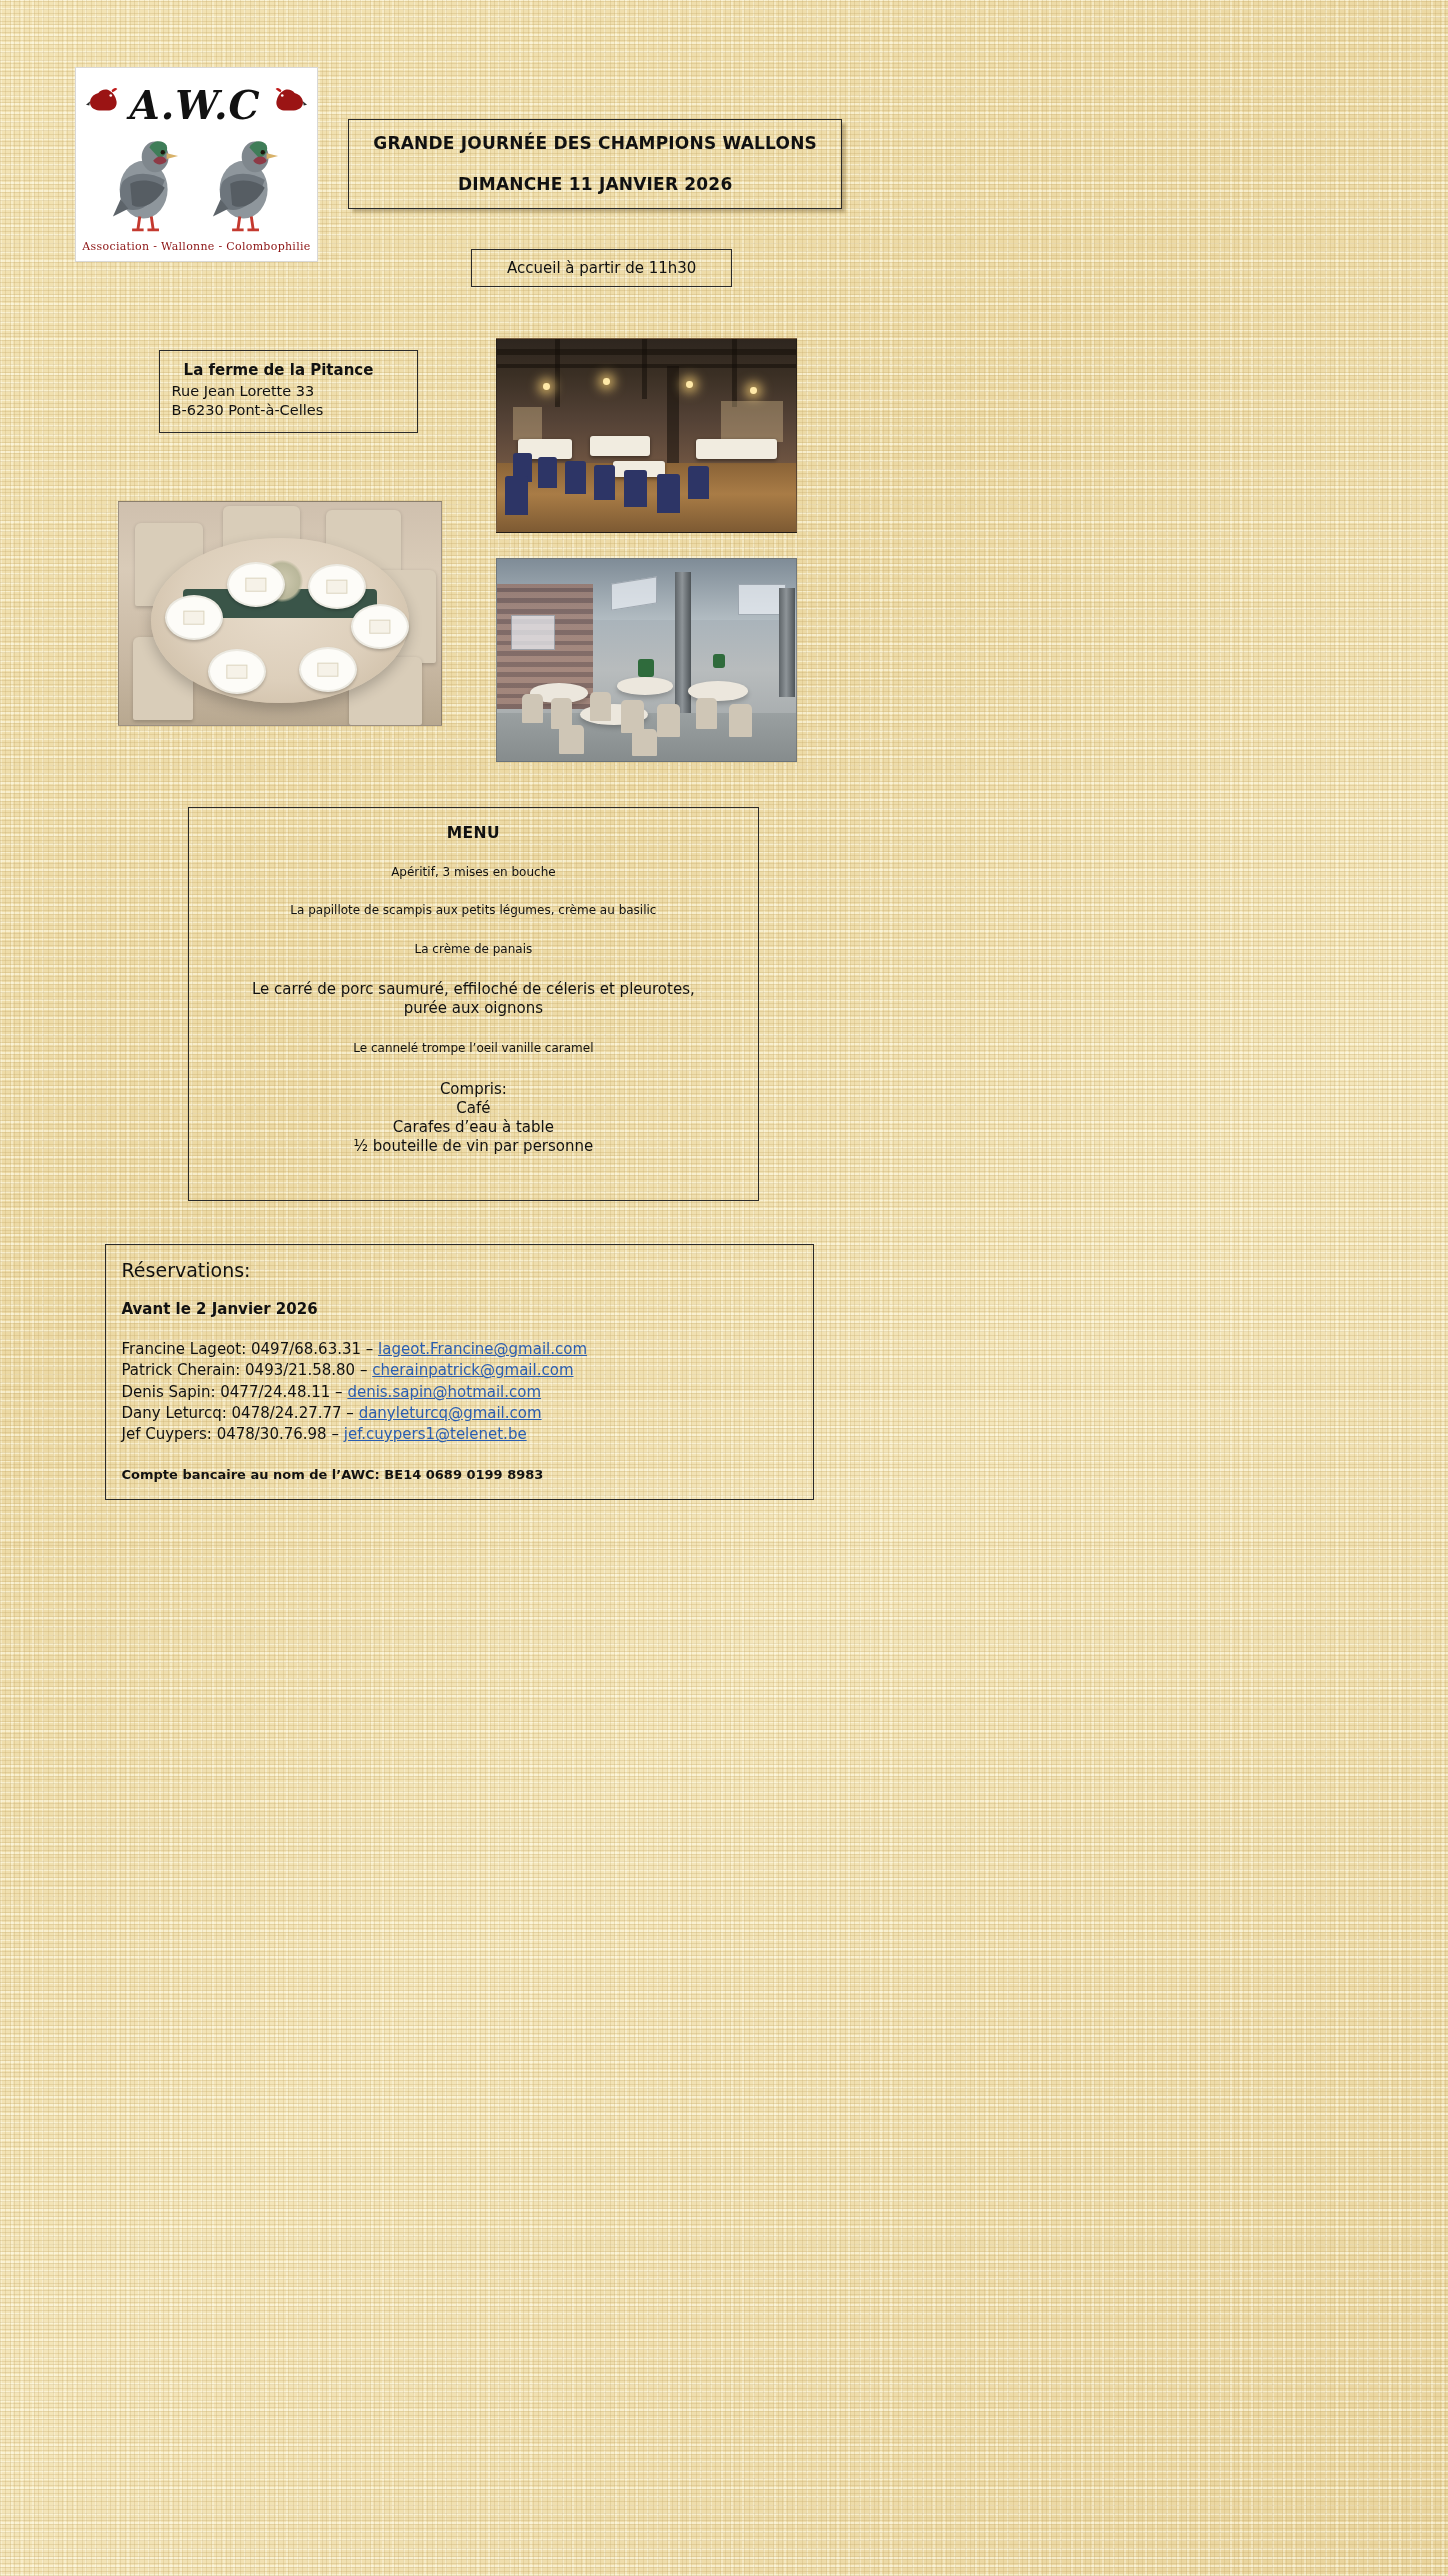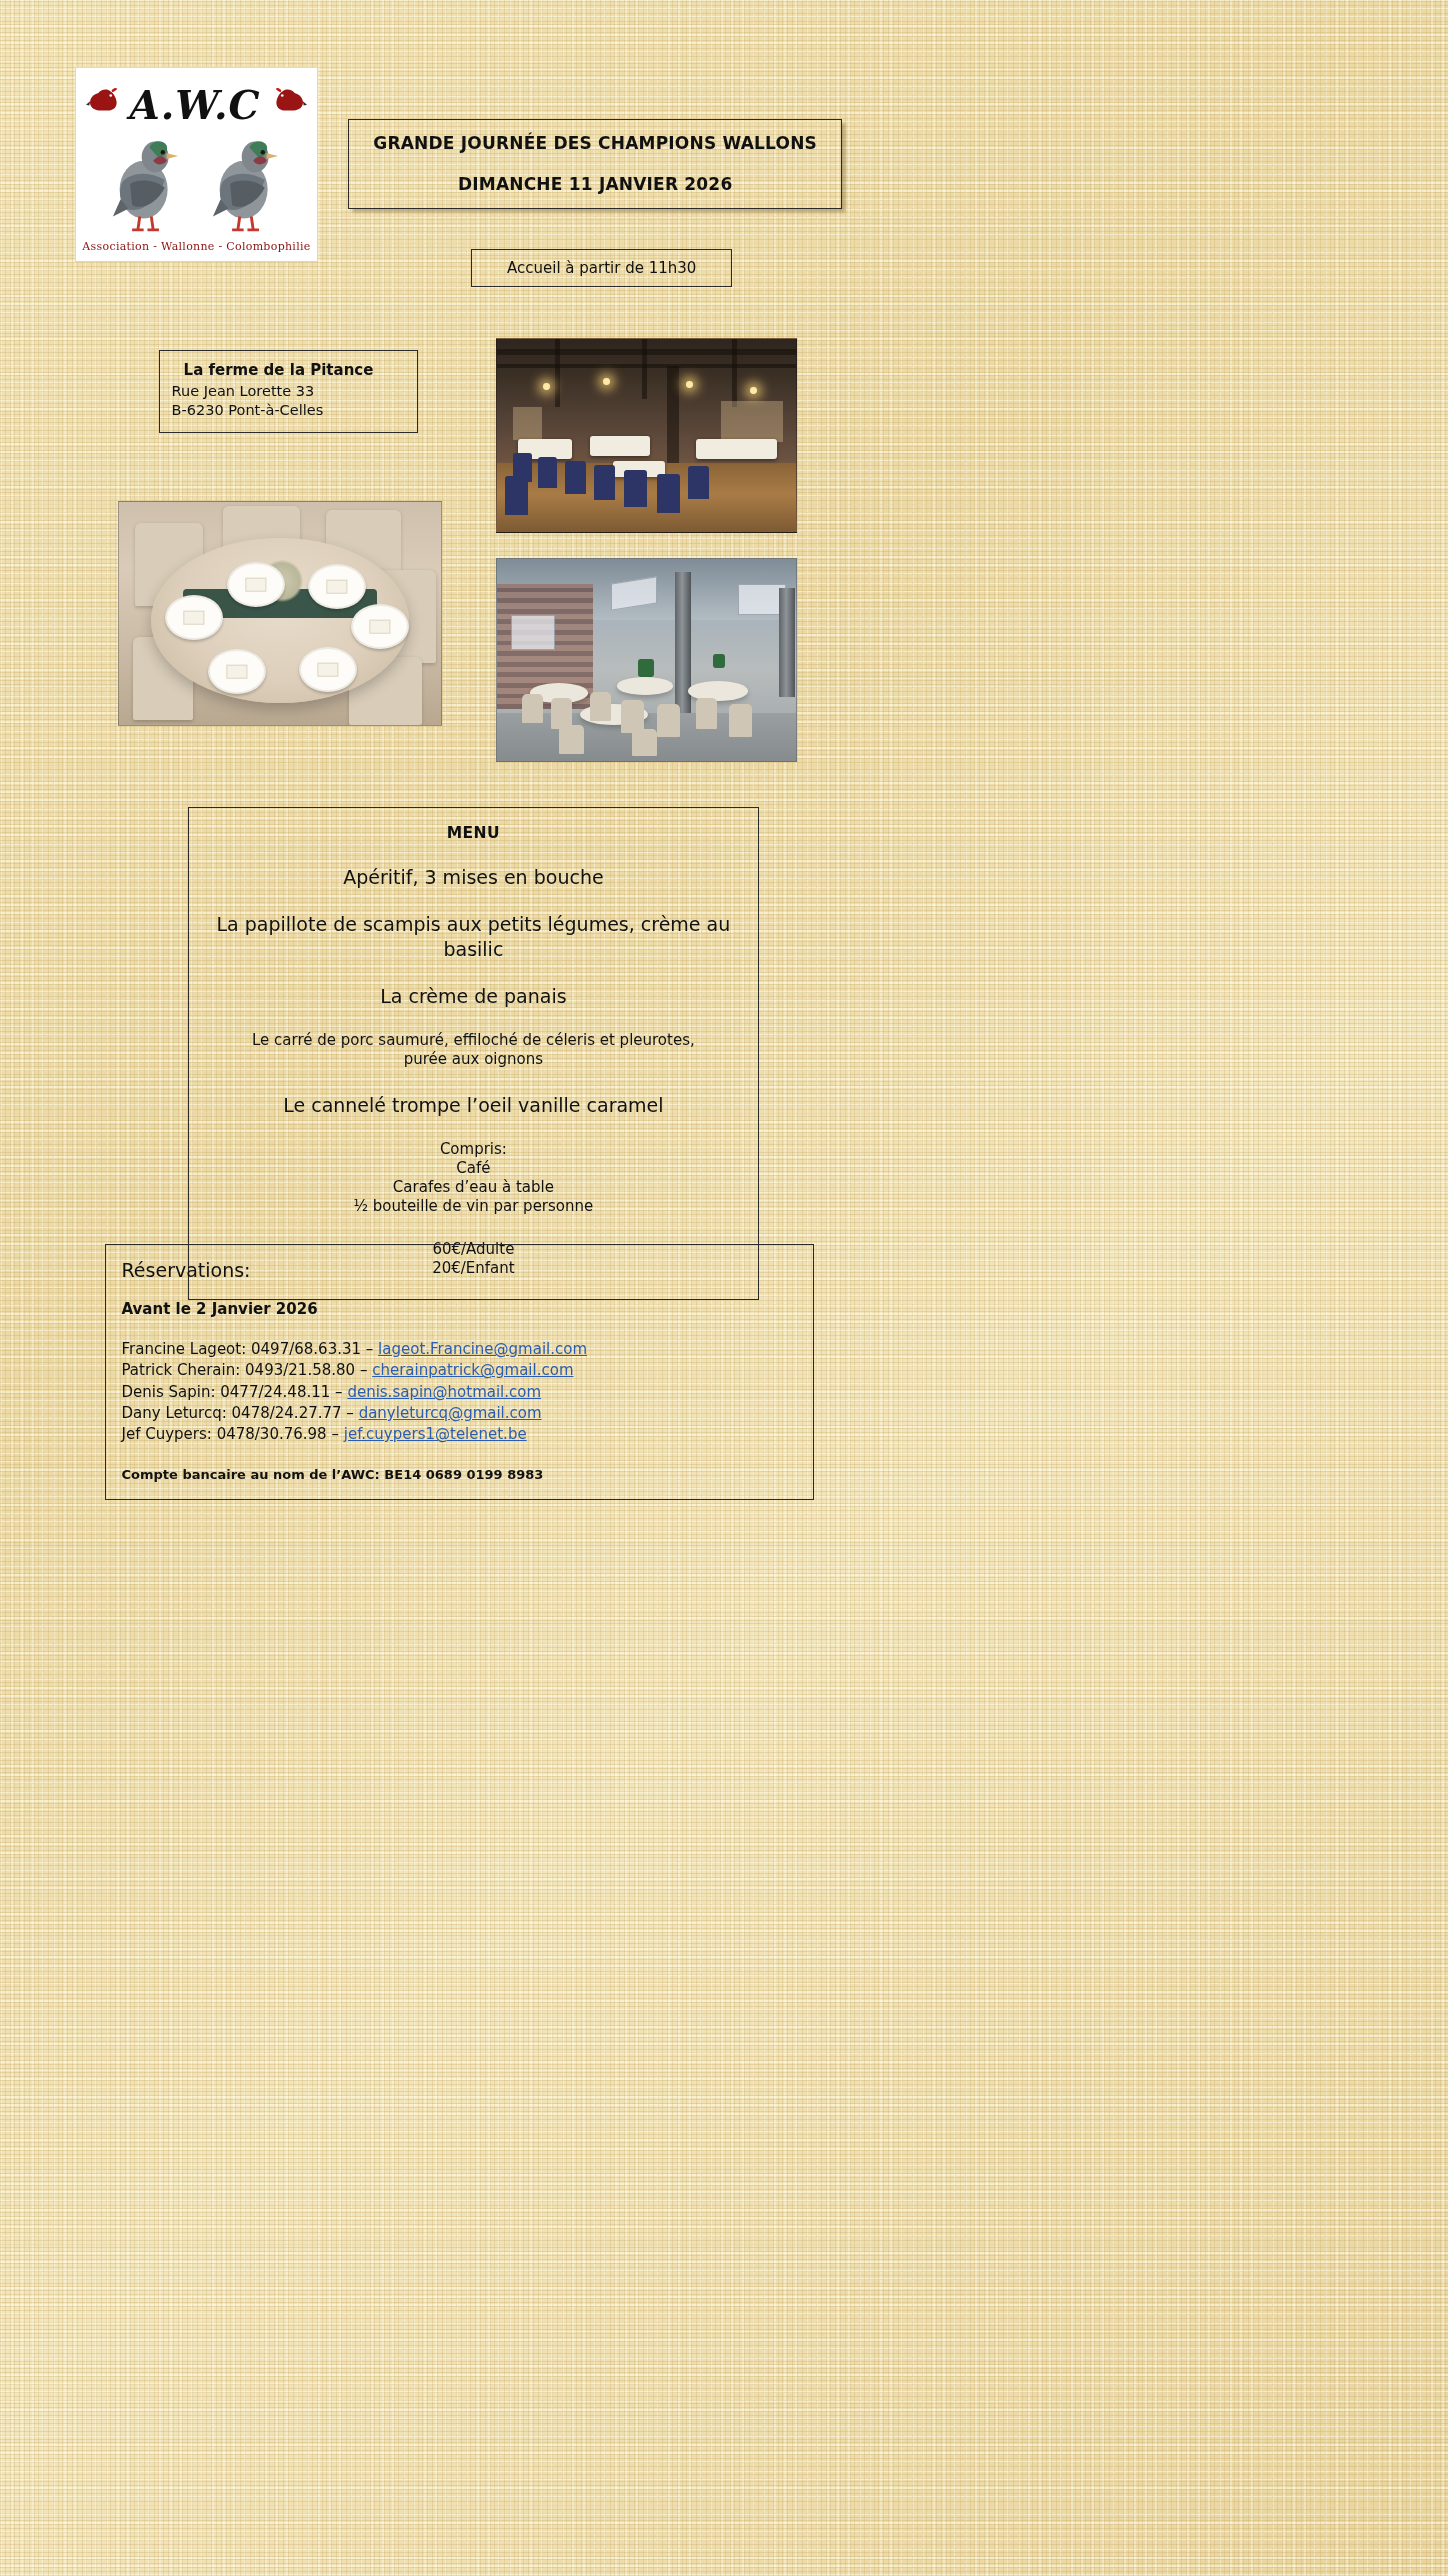--- a/index.html
+++ b/index.html
@@ -299,21 +299,21 @@
     text-align: center;
     color: #111;
   }
   .menu-title {
     font-weight: bold;
     font-size: 15.5px;
     letter-spacing: 0.4px;
     margin-bottom: 23px;
   }
   .menu-line {
-    font-size: 19px;
+    font-size: 12px;
     line-height: 1.28;
     margin-bottom: 23px;
   }
   .menu-group {
     font-size: 15px;
     line-height: 1.28;
     margin-bottom: 23px;
   }
   .menu-group div { margin: 0; }
   .menu-prices {
@@ -518,24 +518,20 @@
         <div>Le carré de porc saumuré, effiloché de céleris et pleurotes,</div>
         <div>purée aux oignons</div>
       </div>
       <div class="menu-line">Le cannelé trompe l’oeil vanille caramel</div>
       <div class="menu-group">
         <div>Compris:</div>
         <div>Café</div>
         <div>Carafes d’eau à table</div>
         <div>½ bouteille de vin par personne</div>
       </div>
-      <div class="menu-prices">
-        <div>60€/Adulte</div>
-        <div>20€/Enfant</div>
-      </div>
     </div>
 
     <div class="reserv-box">
       <div class="reserv-head">Réservations:</div>
       <div class="reserv-deadline">Avant le 2 Janvier 2026</div>
 
       <div class="contact-row">
         <span>Francine Lageot:</span>
         <span>0497/68.63.31</span>
         <span>–</span>

